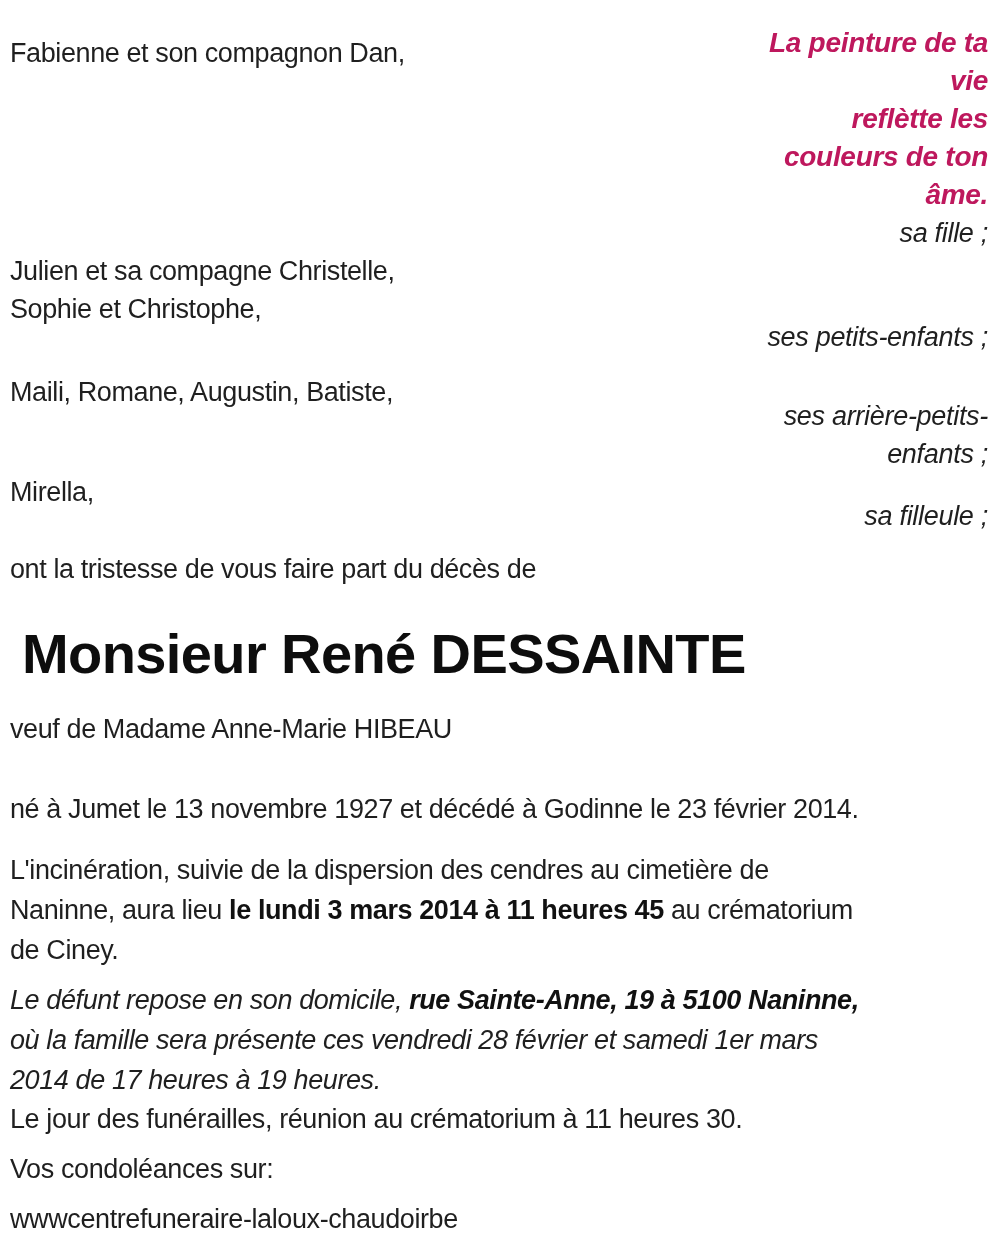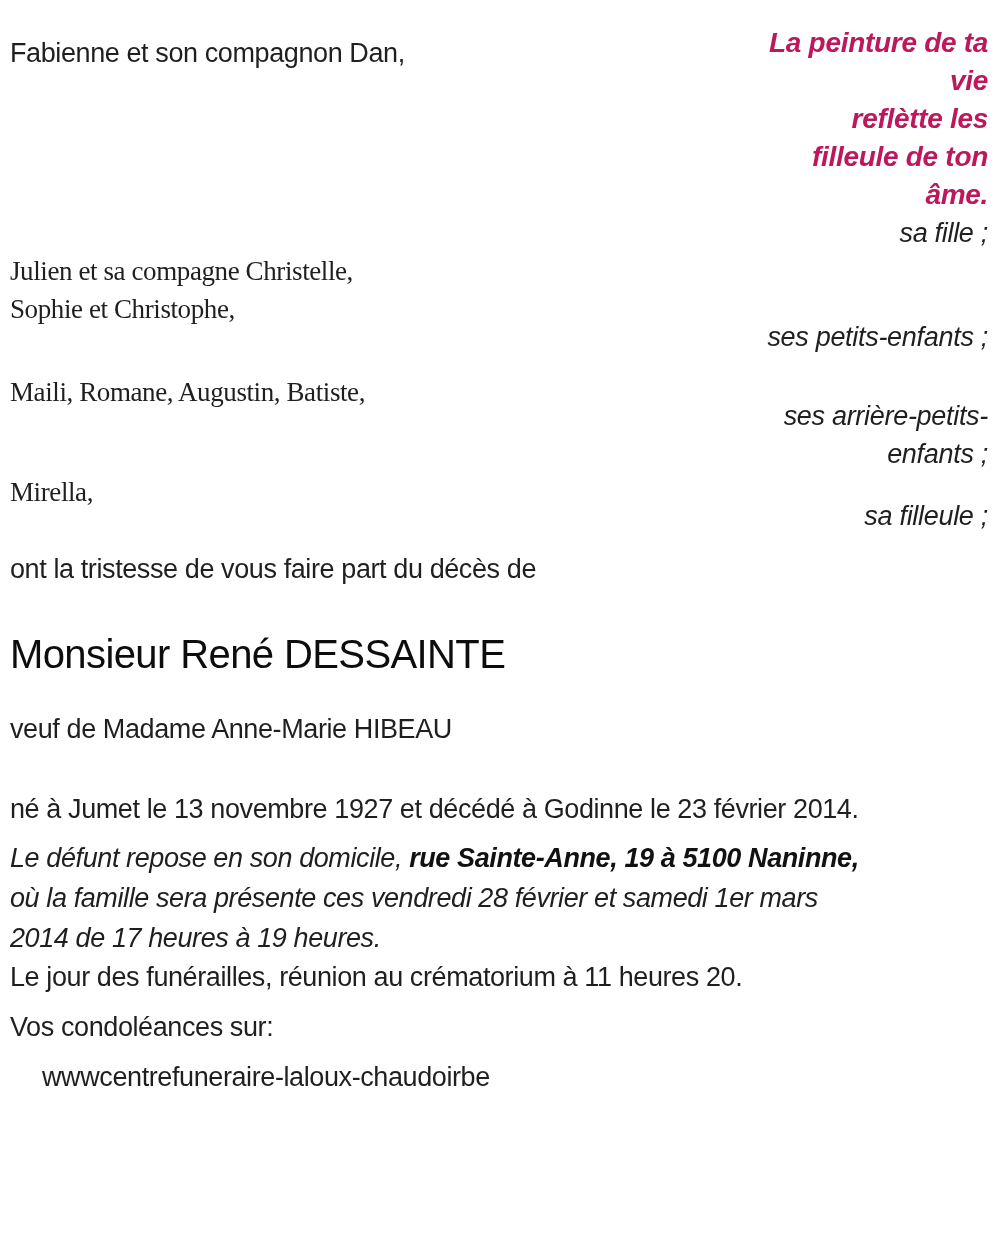--- a/index.html
+++ b/index.html
@@ -52,21 +52,20 @@
   .role-first {
     font-size: 27px;
     font-style: italic;
     line-height: 38px;
     letter-spacing: -0.3px;
   }
   .names > div {
     font-size: 27px;
     line-height: 38px;
     letter-spacing: -0.4px;
-    font-family: Liberation Serif, serif;
   }
   .role {
     text-align: right;
   }
   .role > div {
     font-size: 27px;
     font-style: italic;
     line-height: 38px;
     letter-spacing: -0.3px;
   }
@@ -76,23 +75,23 @@
   .stanza3 .role { margin-top: -14px; }
   .stanza4 { margin-top: 0; }
   .stanza4 .role { margin-top: -14px; }
   .intro {
     margin-top: 15px;
     font-size: 27px;
     line-height: 38px;
     letter-spacing: -0.4px;
   }
   .deceased-name {
-    margin: 42px 0 0 0;
-    font-size: 40px;
-    font-weight: 400;
+    margin: 42px 0 0 12px;
+    font-size: 56px;
+    font-weight: 700;
     line-height: 48px;
     letter-spacing: -0.6px;
     color: #0d0d0d;
     white-space: nowrap;
   }
   .single {
     font-size: 27px;
     line-height: 38px;
     letter-spacing: -0.4px;
     white-space: nowrap;
@@ -105,35 +104,35 @@
     letter-spacing: -0.4px;
   }
   .rich .b {
     font-weight: 700;
     color: #111111;
   }
   .cremation { margin-top: 22px; }
   .repose { margin-top: 10px; font-style: italic; }
   .funeral-day { margin-top: 0; }
   .condolences { margin-top: 12px; }
-  .website { margin-top: 12px; margin-left: 32px; }
+  .website { margin-top: 12px; }
 </style>
 </head>
 <body>
 
 <div class="page">
 
   <div class="stanza1">
     <div class="top-name">Fabienne et son compagnon Dan,</div>
     <div class="quote-block">
       <div class="quote">
           <div>La peinture de ta</div>
           <div>vie</div>
           <div>reflètte les</div>
-          <div>filleule de ton</div>
+          <div>couleurs de ton</div>
           <div>âme.</div>
         </div>
       <div class="role-first">sa fille ;</div>
     </div>
   </div>
 
   <div class="stanza2">
     <div class="names">
         <div>Julien et sa compagne Christelle,</div>
         <div>Sophie et Christophe,</div>
@@ -163,26 +162,31 @@
   </div>
 
   <div class="intro">ont la tristesse de vous faire part du décès de</div>
 
   <h1 class="deceased-name">Monsieur René DESSAINTE</h1>
 
   <div class="single widower-line">veuf de Madame Anne-Marie HIBEAU</div>
 
   <div class="single birth-death-line">né à Jumet le 13 novembre 1927 et décédé à Godinne le 23 février 2014.</div>
 
+  <div class="rich cremation">
+      <div><span>L'incinération, suivie de la dispersion des cendres au cimetière de</span></div>
+      <div><span>Naninne, aura lieu </span><span class="b">le lundi 3 mars 2014 à 11 heures 45</span><span> au crématorium</span></div>
+      <div><span>de Ciney.</span></div>
+    </div>
 
   <div class="rich repose">
       <div><span>Le défunt repose en son domicile, </span><span class="b">rue Sainte-Anne, 19 à 5100 Naninne,</span></div>
       <div><span>où la famille sera présente ces vendredi 28 février et samedi 1er mars</span></div>
       <div><span>2014 de 17 heures à 19 heures.</span></div>
     </div>
 
-  <div class="single funeral-day">Le jour des funérailles, réunion au crématorium à 11 heures 20.</div>
+  <div class="single funeral-day">Le jour des funérailles, réunion au crématorium à 11 heures 30.</div>
 
   <div class="single condolences">Vos condoléances sur:</div>
 
   <div class="single website">wwwcentrefuneraire-laloux-chaudoirbe</div>
 
 </div>
 
 </body></html>

